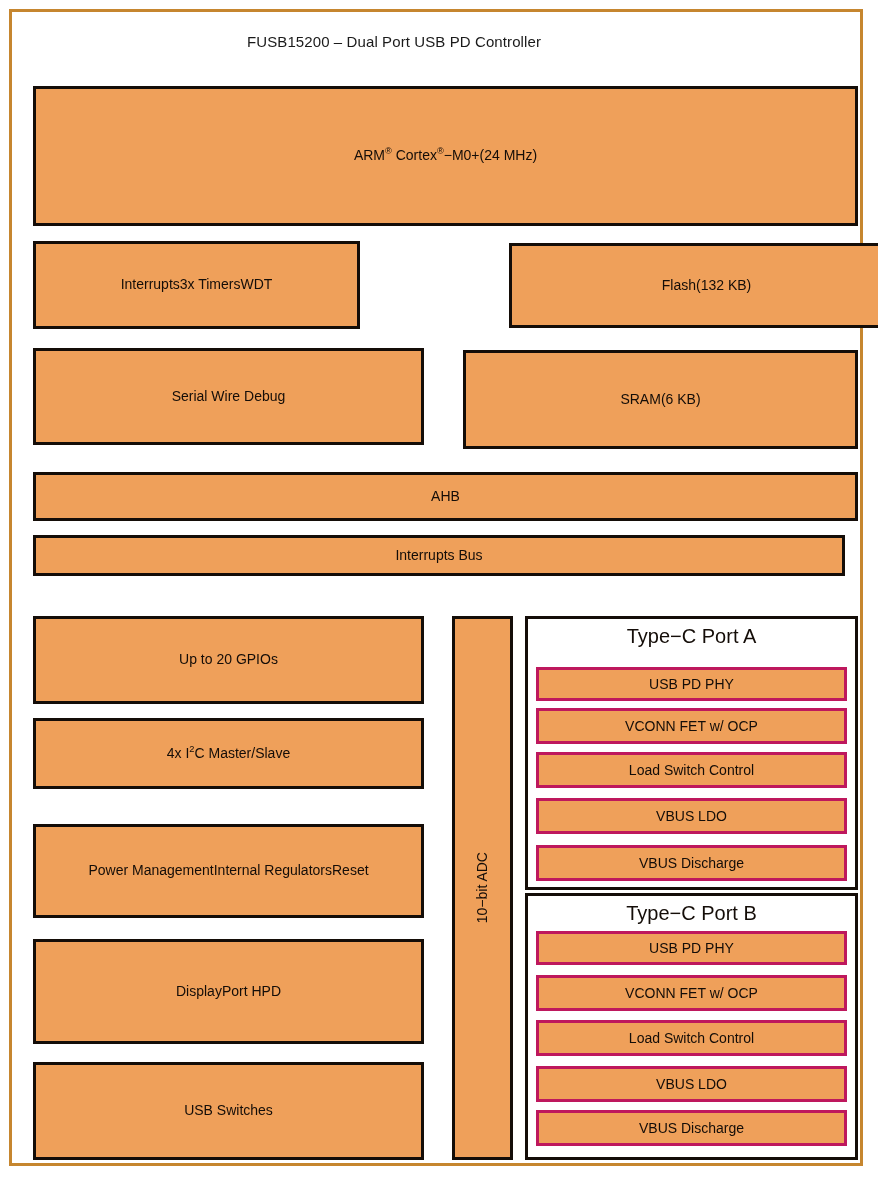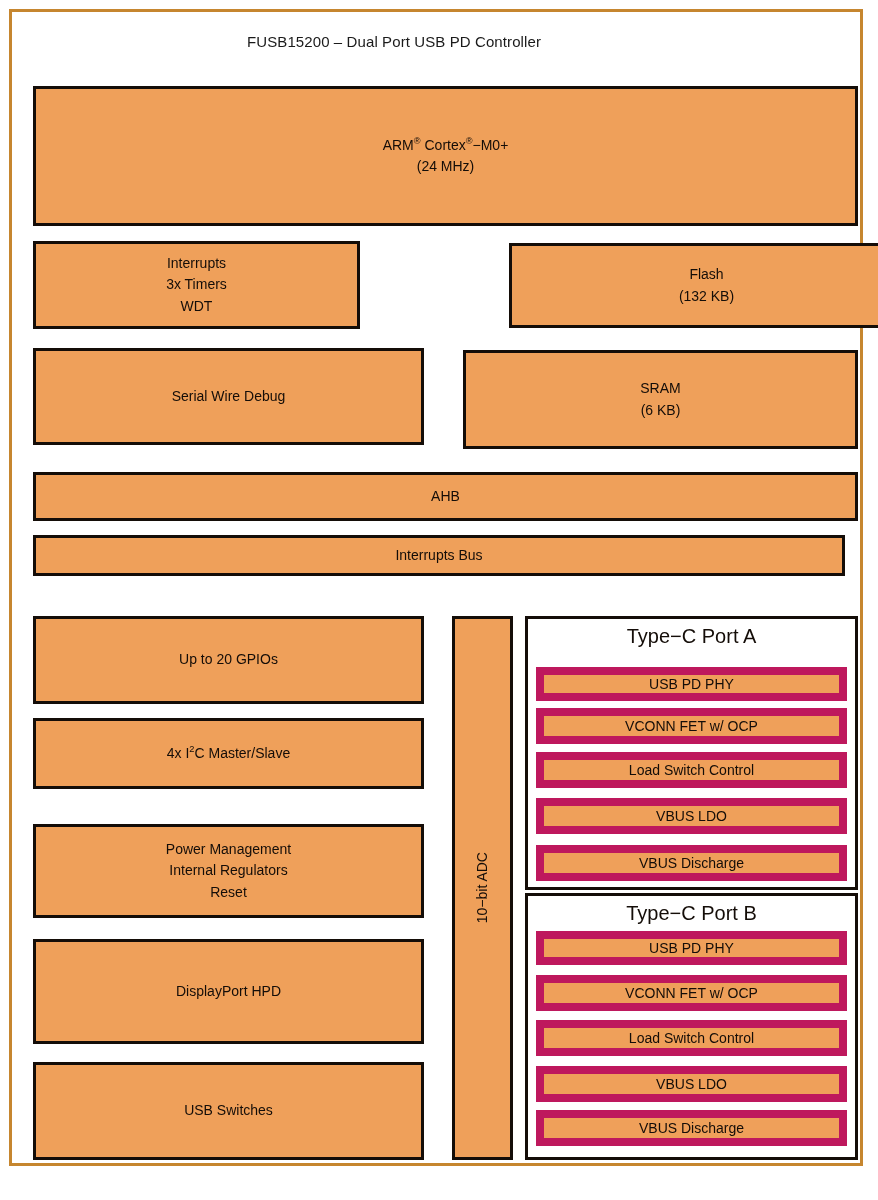--- a/index.html
+++ b/index.html
@@ -51,21 +51,21 @@
     letter-spacing: 0.1px;
   }
 
   
   .blk {
     position: absolute;
     background: #efa05a;
     border: 3px solid #140d08;
     box-sizing: border-box;
     display: flex;
-    flex-direction: column;
+    flex-direction: row;
     align-items: center;
     justify-content: center;
     color: #140d08;
     font-size: 14px;
     line-height: 1.52;
     text-align: center;
   }
   .blk .ln { display: block; white-space: nowrap; }
 
   
@@ -79,21 +79,21 @@
     position: absolute;
     left: 0;
     width: 100%;
     text-align: center;
     font-size: 20px;
     color: #140d08;
   }
   .port-blk {
     position: absolute;
     background: #efa05a;
-    border: 8px solid #be185d;
+    border: 3px solid #be185d;
     box-sizing: border-box;
     display: flex;
     align-items: center;
     justify-content: center;
     font-size: 14px;
     color: #140d08;
     white-space: nowrap;
   }
 
   

